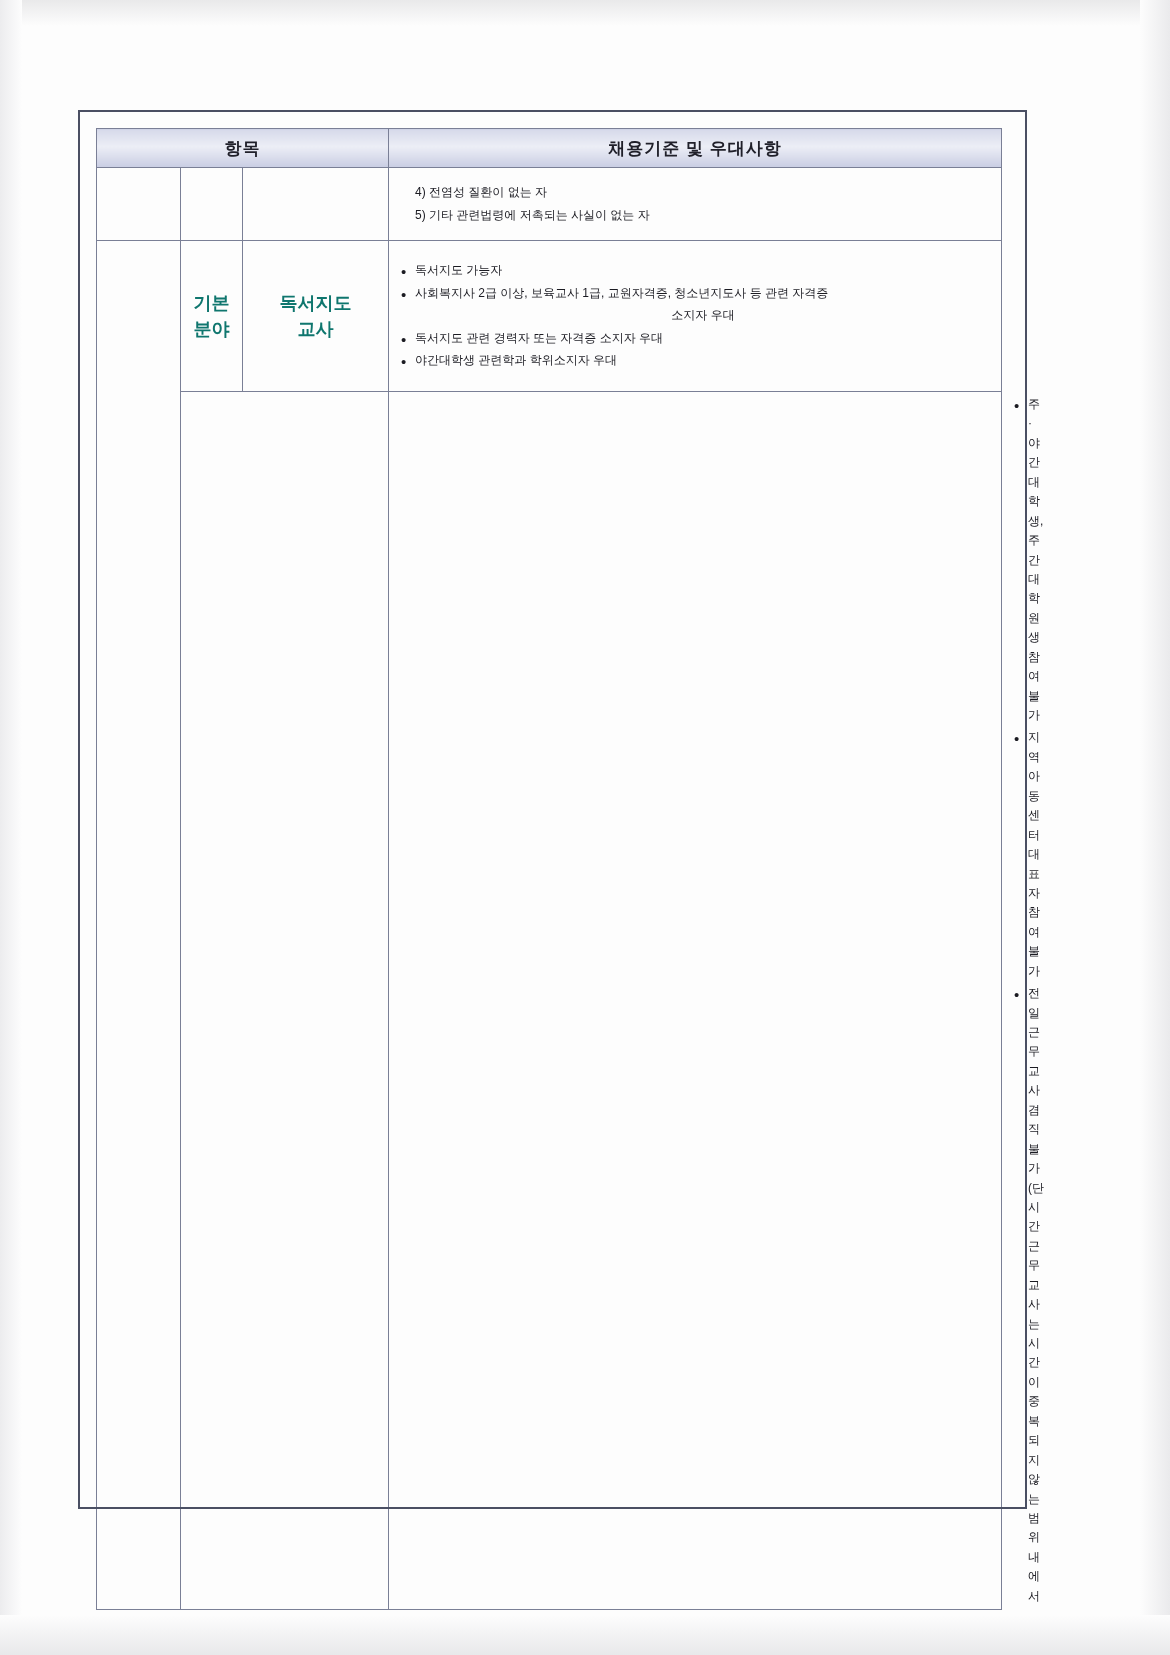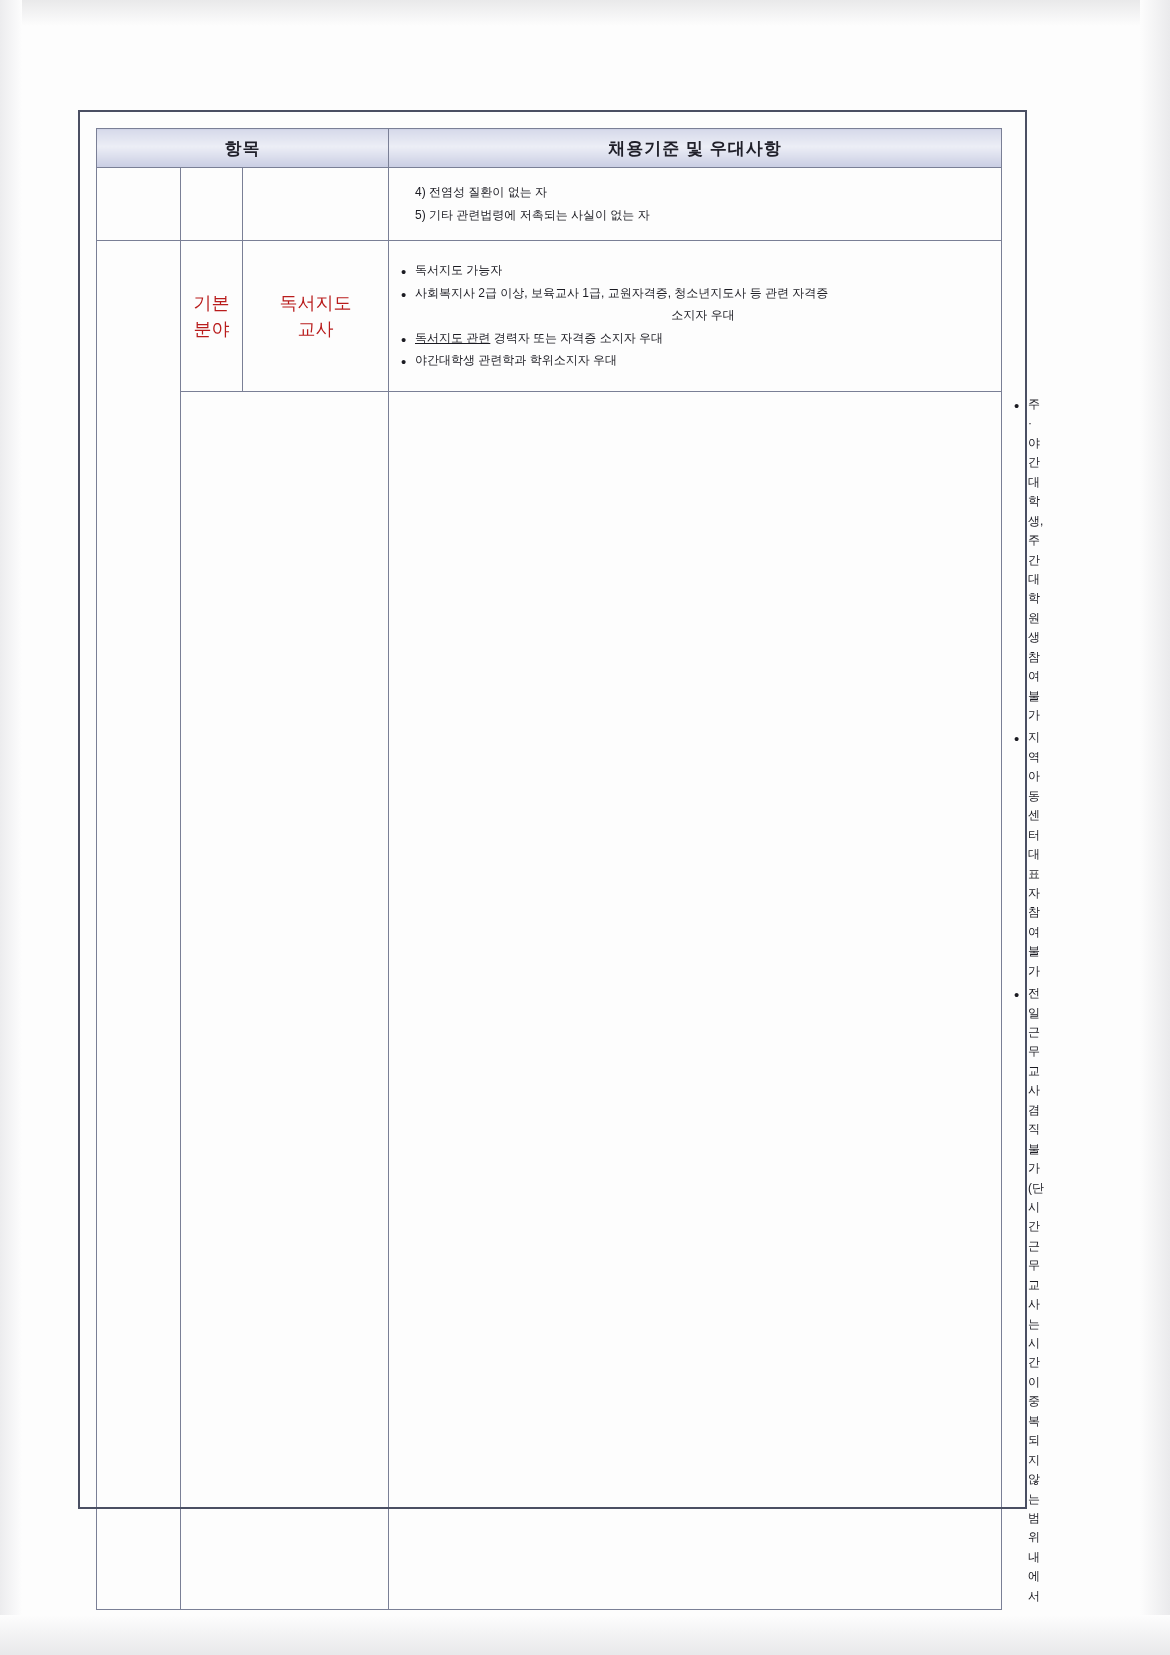--- a/index.html
+++ b/index.html
@@ -64,23 +64,23 @@
     font-size: 17px;
     font-weight: 600;
     letter-spacing: 1px;
     color: #20202a;
     height: 38px;
     padding: 4px 8px;
   }
   td.vcell {
     text-align: center;
     font-size: 18px;
-    font-weight: 400;
+    font-weight: 700;
     line-height: 1.45;
-    color: #b91c1c;
+    color: #0f766e;
   }
   td.content-cell {
     font-size: 12px;
     line-height: 1.62;
     color: #1b1b22;
   }
   ul.bul {
     list-style: none;
     margin: 0;
     padding: 0;
@@ -97,21 +97,21 @@
     top: -1px;
     font-size: 15px;
   }
   ul.bul > li.plain {
     padding-left: 16px;
   }
   ul.bul > li.cont {
     padding-left: 16px;
     text-align: center;
   }
-  .uline { text-decoration: underline; }
+  .uline { }
   .outer-border {
     position: absolute;
     left: 78px;
     top: 110px;
     width: 945px;
     height: 1395px;
     border: 2px solid #4a4f63;
     pointer-events: none;
   }
 </style>

